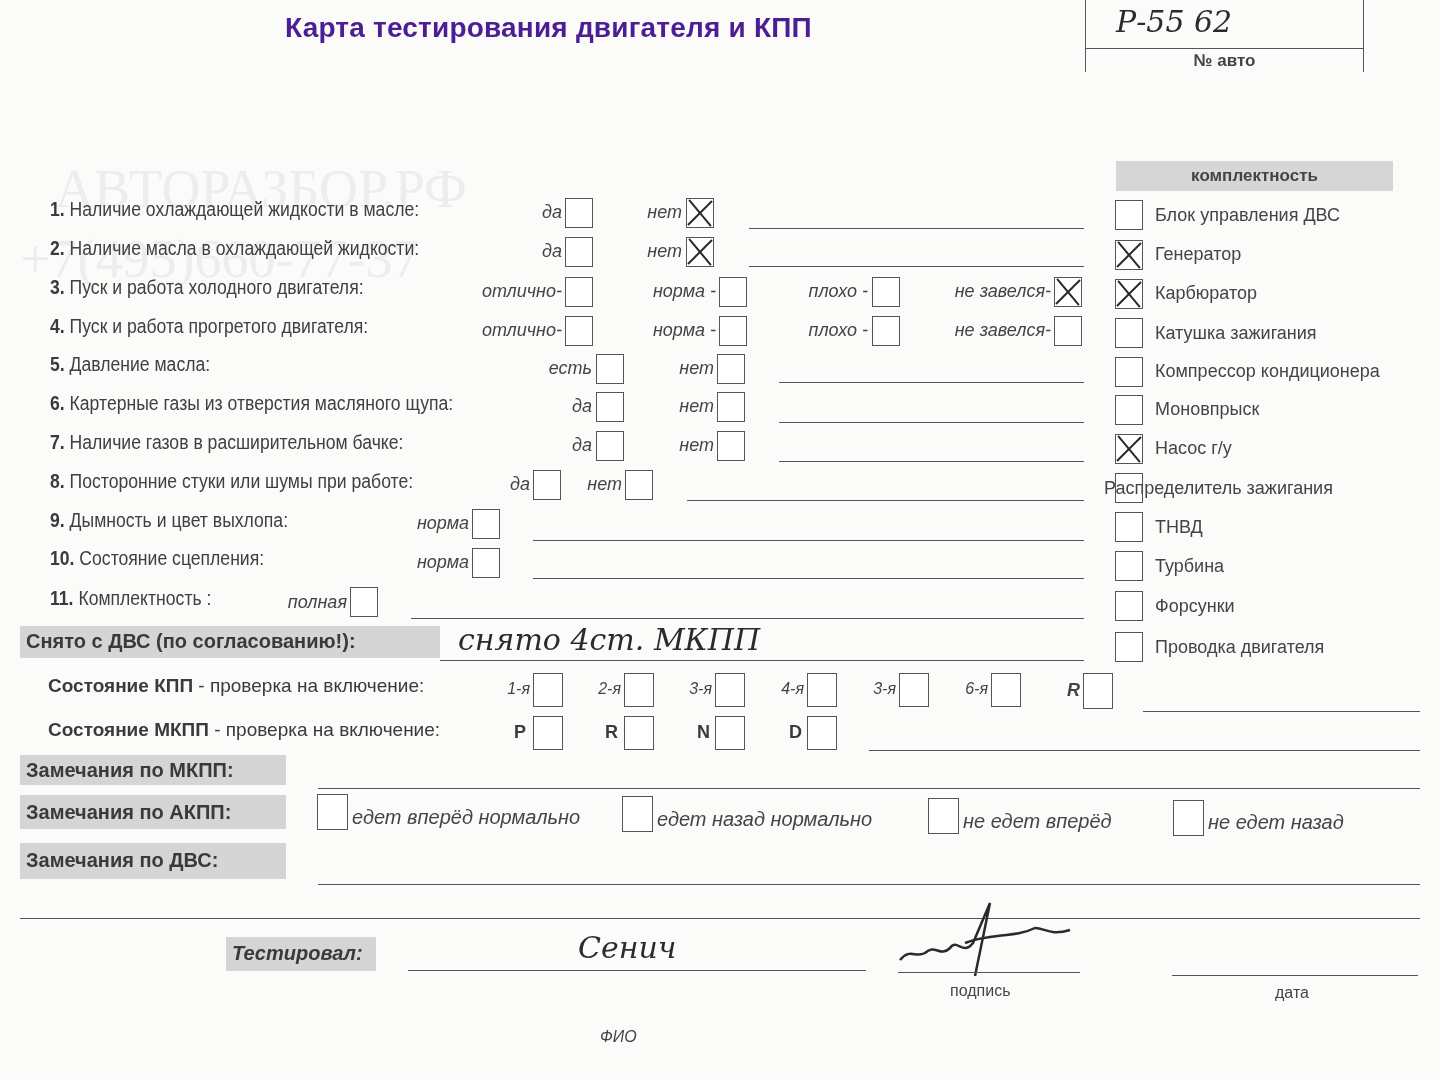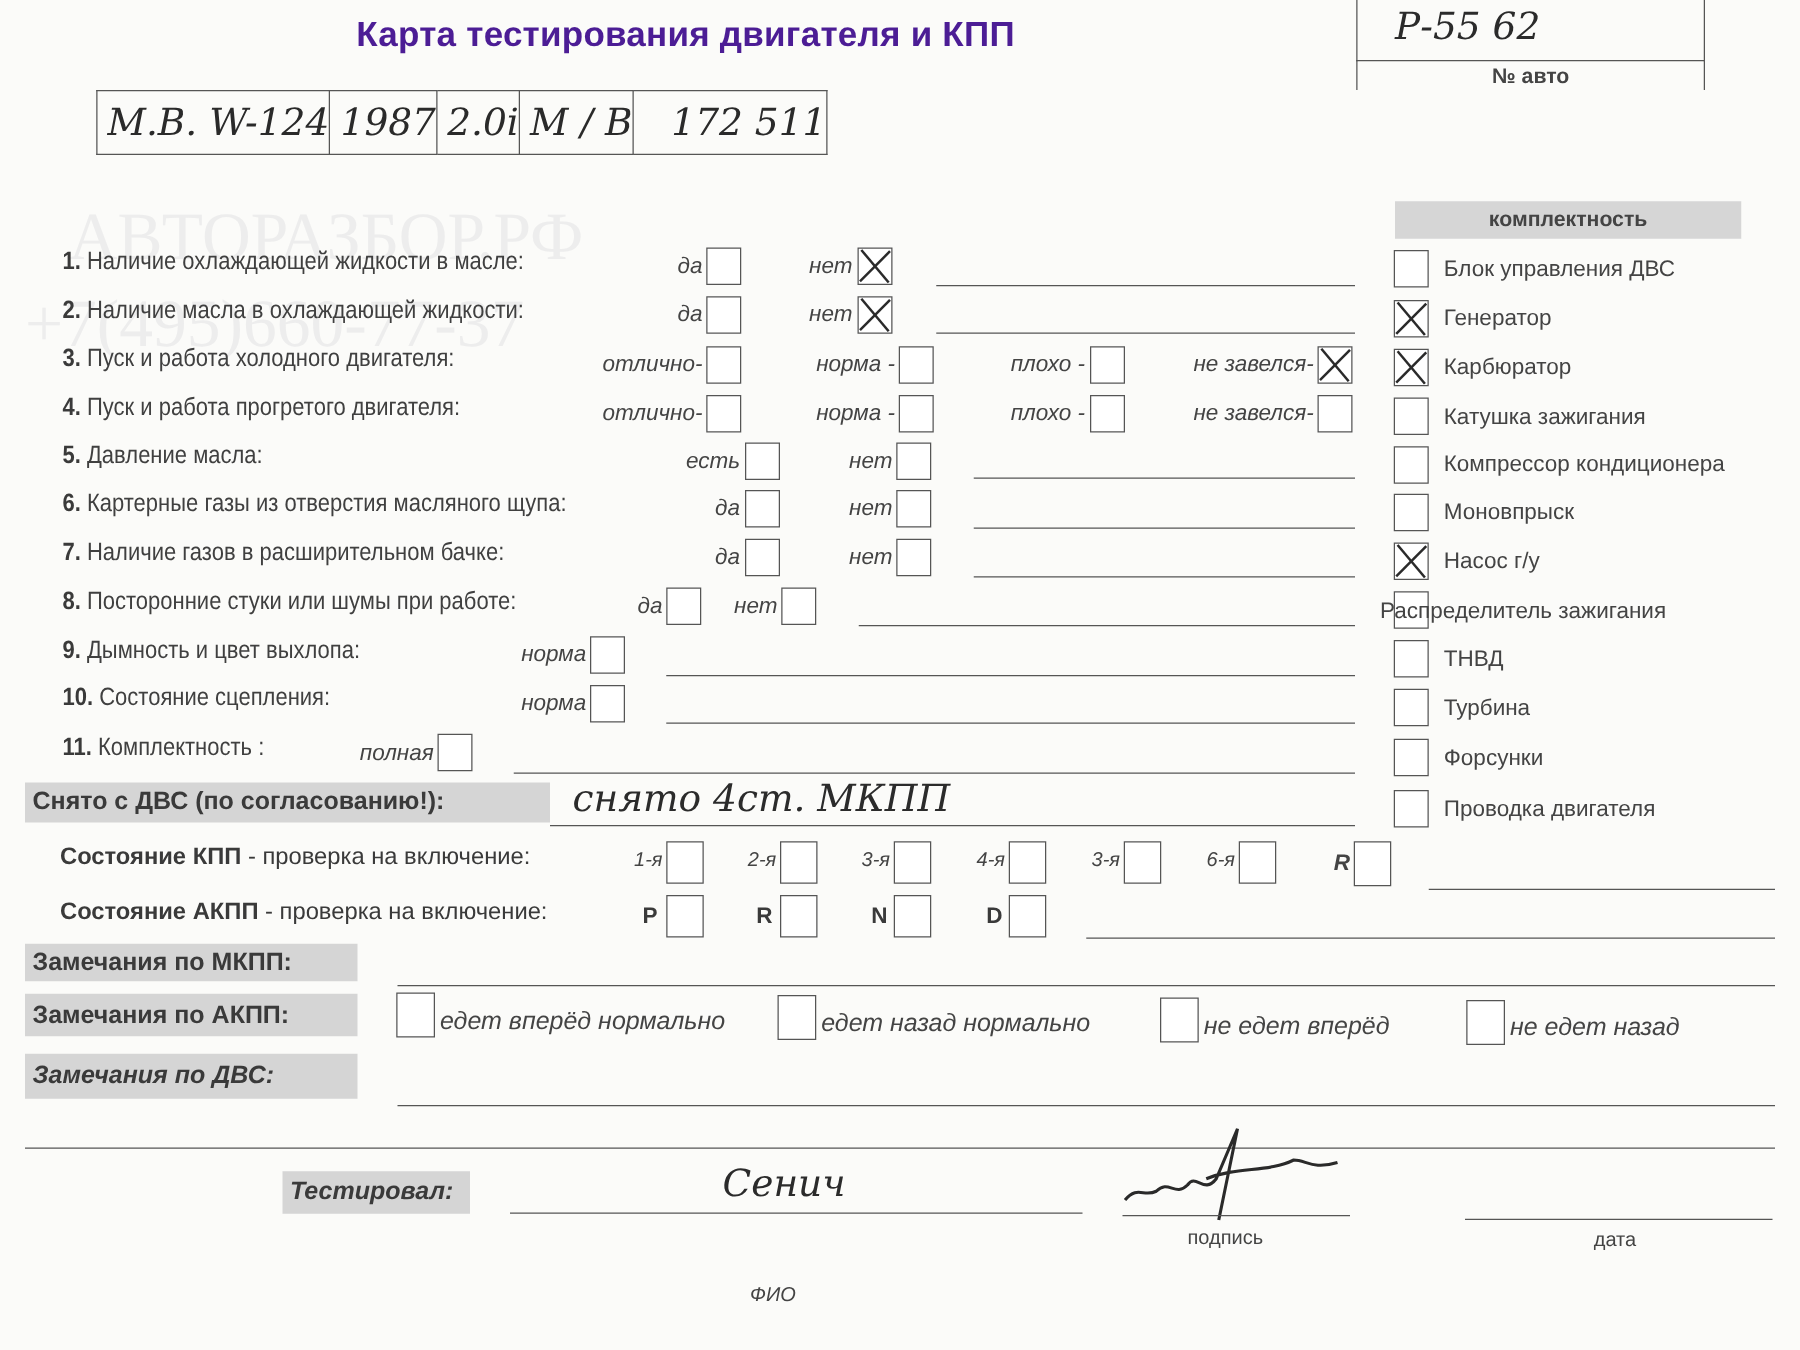--- a/index.html
+++ b/index.html
@@ -33,27 +33,20 @@
 
 <div class="abs title">Карта тестирования двигателя  и КПП</div>
 
 <div class="abs" style="left:1085px;top:0;width:277px;height:48px;border-left:1.5px solid #555;border-right:1.5px solid #555;border-bottom:1.5px solid #555;">
   <div class="hw" style="position:absolute;left:30px;top:4px;font-size:30px;">Р-55 62</div>
 </div>
 <div class="abs" style="left:1085px;top:48px;width:277px;height:24px;border-left:1.5px solid #555;border-right:1.5px solid #555;text-align:center;font-weight:bold;font-size:17px;color:#444;line-height:26px;">№ авто</div>
 
 <table class="abs tbl hdr-table">
   <tbody>
-  <tr>
-    <td class="val">М.В. W-124</td>
-    <td class="val">1987</td>
-    <td class="val">2.0i</td>
-    <td class="val" style="text-align:center;">M / B</td>
-    <td class="val" style="padding-left:30px;">172 511</td>
-  </tr>
 </tbody>
   </table>
 
 <div class="abs" style="left:1116px;top:161px;width:277px;height:30px;background:#d6d6d6;text-align:center;font-weight:bold;font-size:17px;color:#444;line-height:30px;">комплектность</div>
 
 <div>
 
   <div class="abs q" style="left:50px;top:198px;"><b>1.</b> <span>Наличие охлаждающей жидкости в масле:</span></div>
   <div class="abs opt" style="left:500px;top:202px;width:62px;">да</div>
   <div class="box" style="left:565px;top:198px;"></div>
@@ -173,21 +166,21 @@
 <div class="abs opt" style="left:758px;top:680px;width:46px;font-size:16px;">4-я</div>
 <div class="box" style="left:807px;top:673px;width:30px;height:34px;"></div>
 <div class="abs opt" style="left:850px;top:680px;width:46px;font-size:16px;">3-я</div>
 <div class="box" style="left:899px;top:673px;width:30px;height:34px;"></div>
 <div class="abs opt" style="left:942px;top:680px;width:46px;font-size:16px;">6-я</div>
 <div class="box" style="left:991px;top:673px;width:30px;height:34px;"></div>
 <div class="abs opt" style="left:1040px;top:680px;width:40px;font-size:18px;font-weight:bold;">R</div>
 <div class="box" style="left:1083px;top:673px;width:30px;height:36px;"></div>
 <div class="line" style="left:1143px;top:711px;width:277px;"></div>
 
-<div class="abs" style="left:48px;top:719px;font-size:19px;white-space:nowrap;"><b>Состояние АКПП</b><span> - проверка на включение:</span></div>
+<div class="abs" style="left:48px;top:719px;font-size:19px;white-space:nowrap;"><b>Состояние МКПП</b><span> - проверка на включение:</span></div>
 <div class="abs" style="left:514px;top:722px;font-size:18px;font-weight:bold;">P</div>
 <div class="box" style="left:533px;top:716px;width:30px;height:34px;"></div>
 <div class="abs" style="left:605px;top:722px;font-size:18px;font-weight:bold;">R</div>
 <div class="box" style="left:624px;top:716px;width:30px;height:34px;"></div>
 <div class="abs" style="left:697px;top:722px;font-size:18px;font-weight:bold;">N</div>
 <div class="box" style="left:715px;top:716px;width:30px;height:34px;"></div>
 <div class="abs" style="left:789px;top:722px;font-size:18px;font-weight:bold;">D</div>
 <div class="box" style="left:807px;top:716px;width:30px;height:34px;"></div>
 <div class="line" style="left:869px;top:750px;width:551px;"></div>
 
@@ -197,21 +190,21 @@
 <div class="abs sec" style="left:20px;top:795px;width:266px;height:34px;padding-top:6px;">Замечания по АКПП:</div>
 <div class="box" style="left:317px;top:794px;width:31px;height:36px;"></div>
 <div class="abs opt" style="left:352px;top:806px;font-size:20px;text-align:left;">едет вперёд нормально</div>
 <div class="box" style="left:622px;top:796px;width:31px;height:36px;"></div>
 <div class="abs opt" style="left:657px;top:808px;font-size:20px;text-align:left;">едет назад нормально</div>
 <div class="box" style="left:928px;top:798px;width:31px;height:36px;"></div>
 <div class="abs opt" style="left:963px;top:810px;font-size:20px;text-align:left;">не едет вперёд</div>
 <div class="box" style="left:1173px;top:800px;width:31px;height:36px;"></div>
 <div class="abs opt" style="left:1208px;top:811px;font-size:20px;text-align:left;">не едет назад</div>
 
-<div class="abs sec" style="left:20px;top:843px;width:266px;height:36px;padding-top:6px;font-style:italic;">Замечания по ДВС:</div>
+<div class="abs sec" style="left:20px;top:843px;width:266px;height:36px;padding-top:6px;">Замечания по ДВС:</div>
 <div class="line" style="left:318px;top:884px;width:1102px;"></div>
 <div class="line" style="left:20px;top:918px;width:1400px;"></div>
 
 <div class="abs sec" style="left:226px;top:937px;width:150px;height:34px;font-style:italic;padding-top:5px;">Тестировал:</div>
 <div class="abs hw" style="left:578px;top:930px;font-size:30px;">Сенич</div>
 <div class="line" style="left:408px;top:970px;width:458px;"></div>
 <div class="abs small" style="left:600px;top:1028px;font-style:italic;">ФИО</div>
 
 <svg class="abs" style="left:895px;top:898px;" width="190" height="80">
   <path d="M5 62 C15 50,20 60,30 55 C40 45,45 60,55 50 C62 40,68 58,78 45 L95 5 L80 78 M70 45 C95 35,120 40,140 30 C150 30,155 38,175 32" stroke="#2a2a2a" stroke-width="2.5" fill="none"></path>

